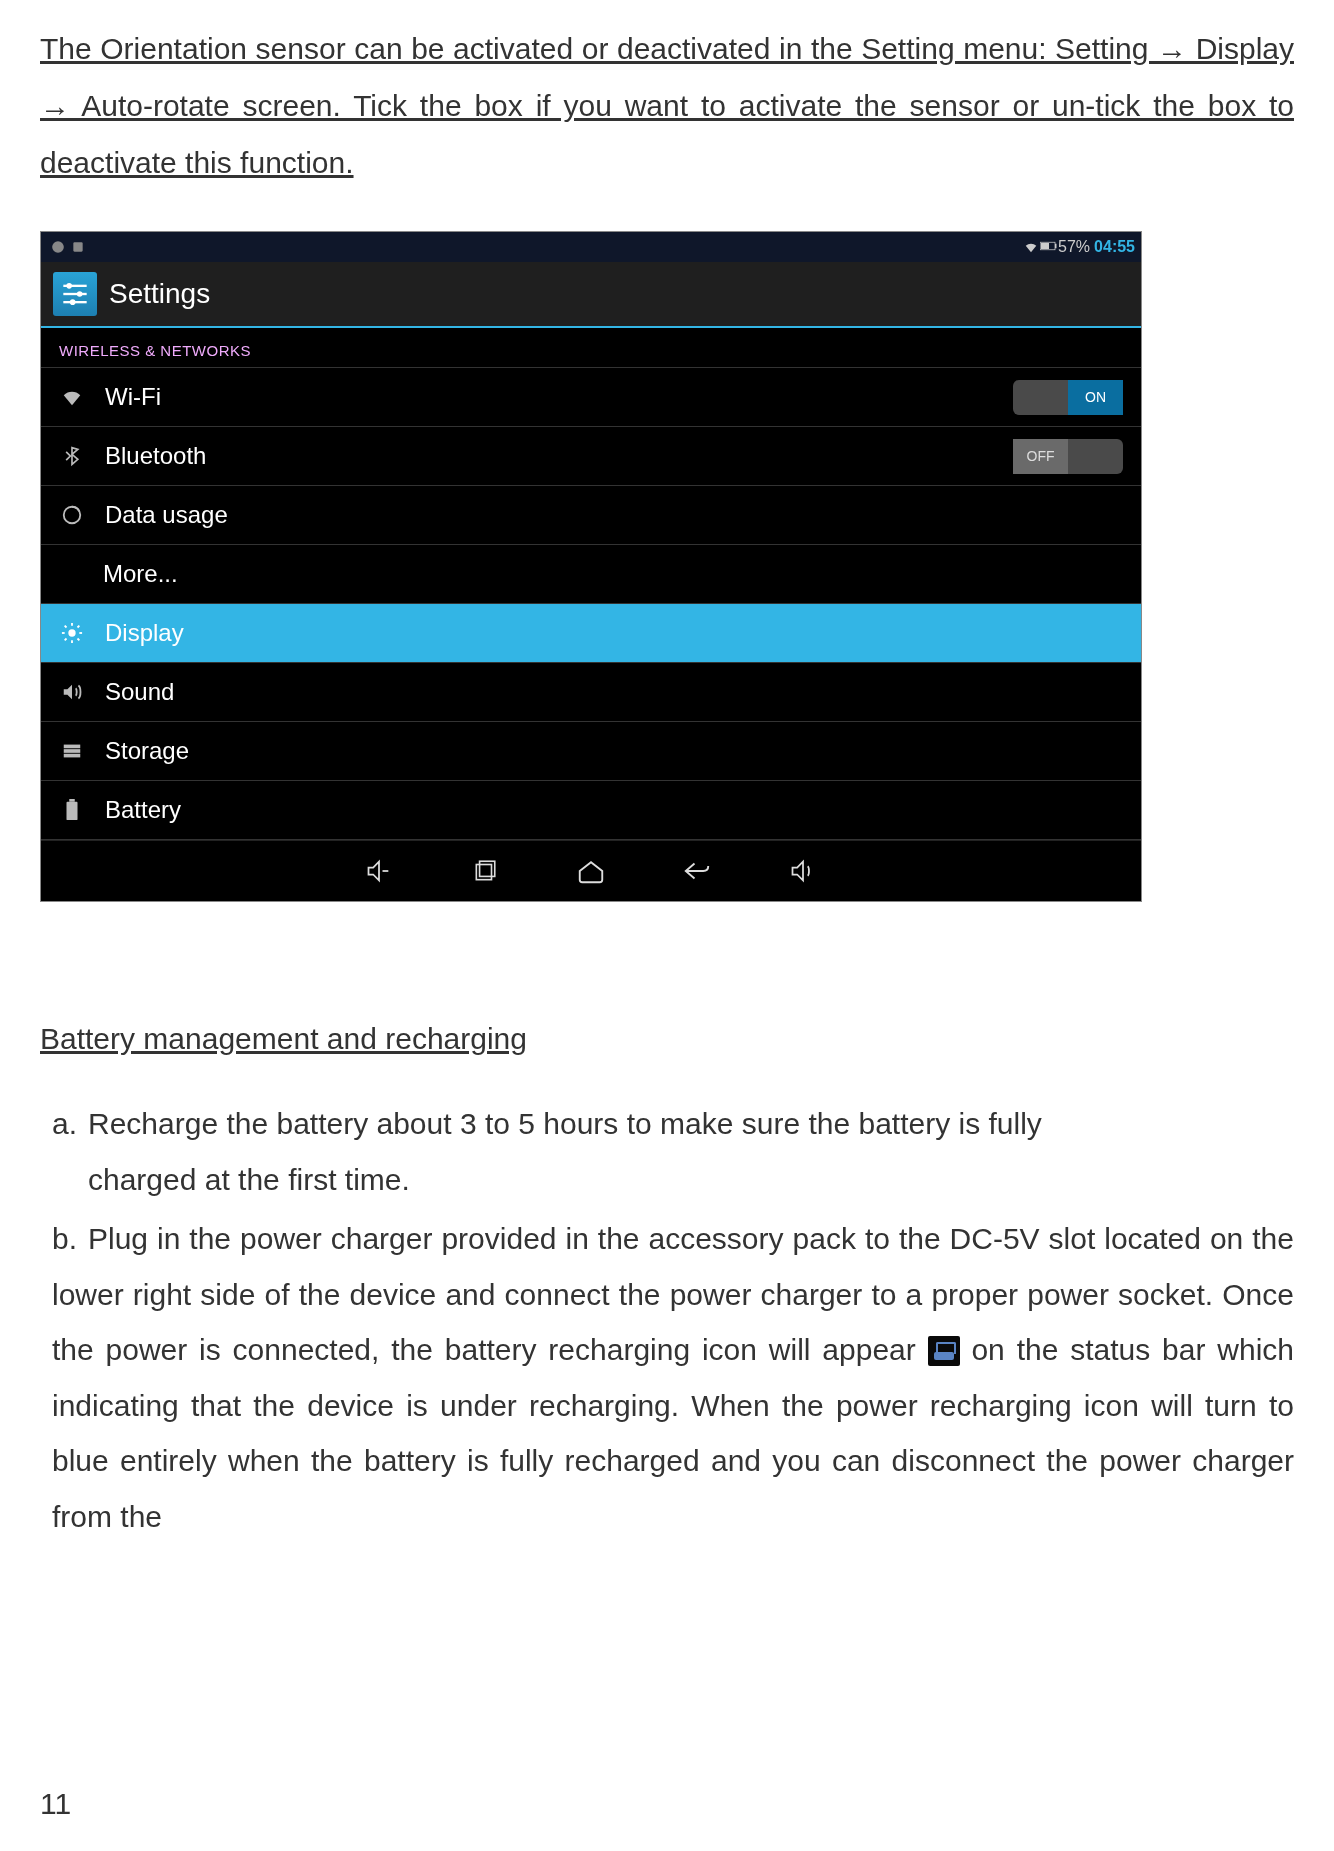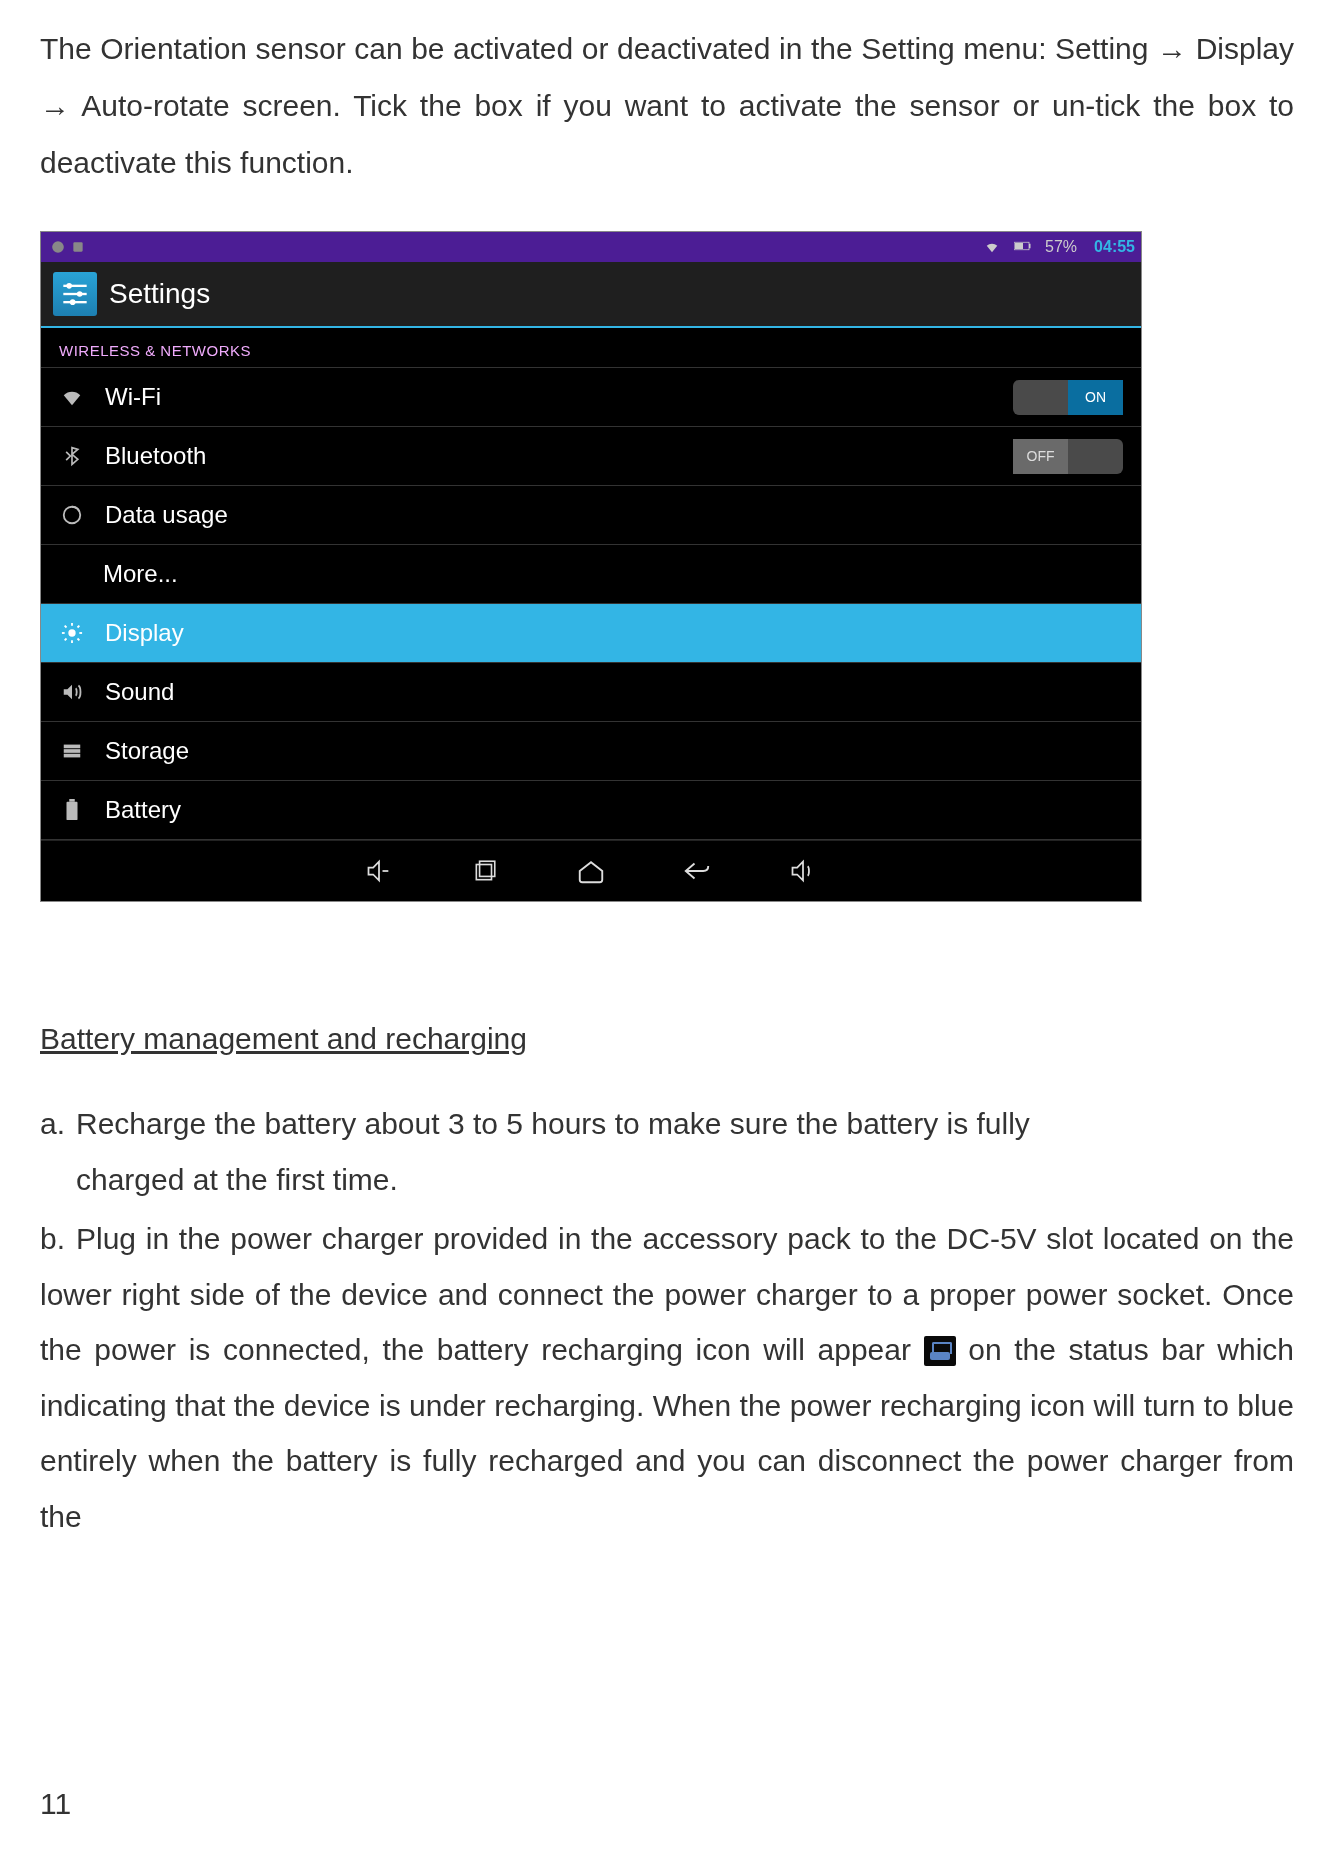--- a/index.html
+++ b/index.html
@@ -22,38 +22,39 @@
     padding: 20px 40px 30px 40px;
     box-sizing: border-box;
     display: flex;
     flex-direction: column;
   }
   .intro {
     font-size: 30px;
     line-height: 1.9;
     text-align: justify;
     text-justify: inter-word;
+    text-decoration: underline;
   }
   .screenshot {
     margin-top: 40px;
     width: 1100px;
     border: 1px solid #888;
     background: #000;
     color: #fff;
     font-family: Arial, Helvetica, sans-serif;
   }
   .status-bar {
     display: flex;
     align-items: center;
     justify-content: flex-end;
     height: 30px;
-    background: #4c1d95;
+    background: #0f172a;
     padding: 0 6px;
     font-size: 16px;
-    gap: 13px;
+    gap: 0;
   }
   .status-left {
     flex: 1;
     display: flex;
     gap: 6px;
     padding-left: 4px;
   }
   .status-wifi-icon, .status-battery-icon {
     width: 18px;
     height: 14px;
@@ -171,20 +172,21 @@
     font-size: 30px;
     text-decoration: underline;
   }
   .list {
     margin-top: 40px;
     font-size: 30px;
     line-height: 1.85;
   }
   .list-item {
     text-align: justify;
+    margin-left: 12px;
   }
   .list-item .li-marker {
     display: inline-block;
     width: 36px;
   }
   .li-indent { padding-left: 36px; display: block; }
   .inline-icon {
     display: inline-block;
     width: 32px;
     height: 30px;

